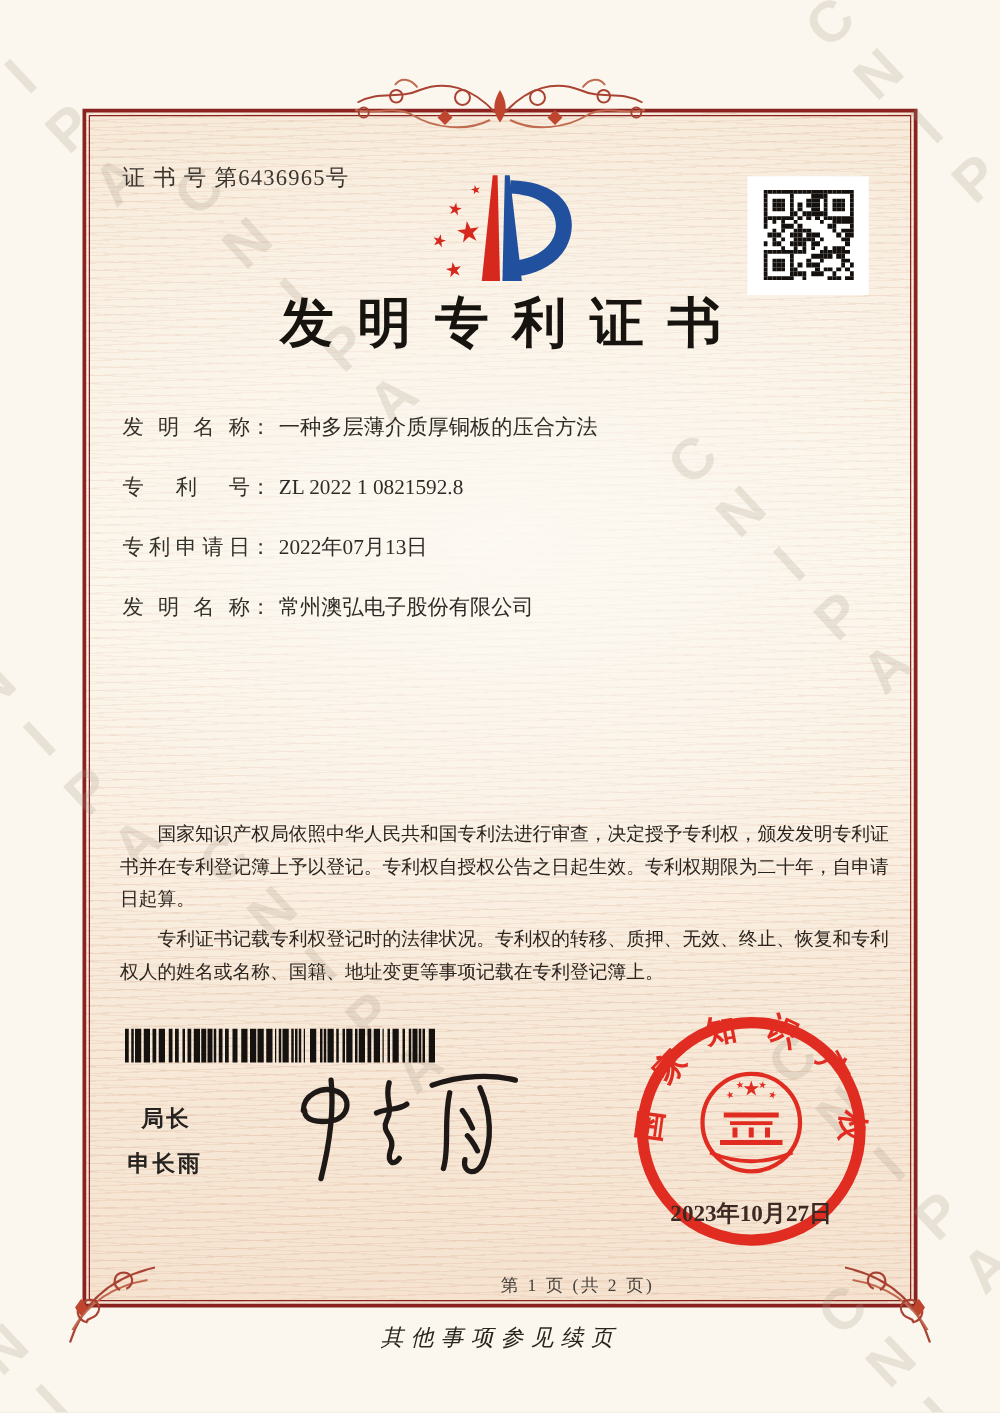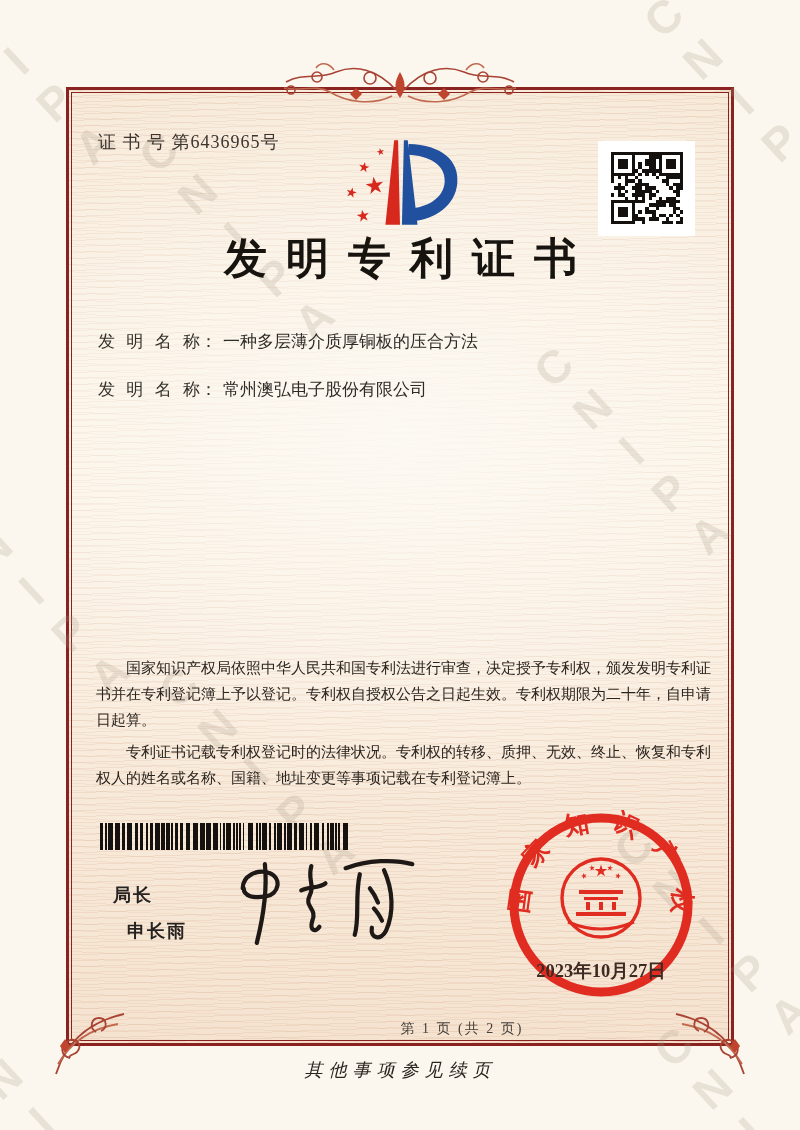--- a/index.html
+++ b/index.html
@@ -53,21 +53,21 @@
 
   .paras{position:absolute;left:96px;top:655px;width:620px;font-size:15px;line-height:26px;
          color:#2b241e;}
   .paras p{text-indent:2em;margin-bottom:6px}
 
   .barcode{position:absolute;left:100px;top:823px;width:252px;height:27px;display:flex;align-items:stretch}
   .barcode i{display:block;background:#15110e}
 
   .director-title{position:absolute;left:113px;top:883px;font-size:18px;font-weight:600;
     font-family:"Liberation Sans","DejaVu Sans",sans-serif;color:#262220;letter-spacing:2px}
-  .director-name{position:absolute;left:127px;top:919px;font-size:18px;font-weight:600;
+  .director-name{position:absolute;left:102px;top:919px;font-size:18px;font-weight:600;
     font-family:"Liberation Sans","DejaVu Sans",sans-serif;color:#262220;letter-spacing:2px}
   .signature{position:absolute;left:226px;top:850px;width:208px;height:106px}
 
   .seal{position:absolute;left:506px;top:810px;width:190px;height:190px;opacity:.95}
 
   .page-num{position:absolute;left:67px;top:1020px;width:790px;text-align:center;
             font-size:14px;color:#45403a;letter-spacing:2px}
   .cont-note{position:absolute;left:67px;top:1058px;width:667px;text-align:center;
              font-size:18px;color:#2b241e;font-style:italic;letter-spacing:6px}
 </style>
@@ -590,20 +590,26 @@
         <i class="on"></i>
       </div>
 
     <div class="title">发明专利证书</div>
 
     <div class="fields">
       <div class="frow">
         <span class="flabel">发明名称</span><span class="fcolon">：</span><span class="fvalue">一种多层薄介质厚铜板的压合方法</span>
       </div>
       <div class="frow">
+        <span class="flabel">专利号</span><span class="fcolon">：</span><span class="fvalue">ZL 2022 1 0821592.8</span>
+      </div>
+      <div class="frow">
+        <span class="flabel">专利申请日</span><span class="fcolon">：</span><span class="fvalue">2022年07月13日</span>
+      </div>
+      <div class="frow">
         <span class="flabel">发明名称</span><span class="fcolon">：</span><span class="fvalue">常州澳弘电子股份有限公司</span>
       </div>
     </div>
 
     <div class="paras">
       <p>国家知识产权局依照中华人民共和国专利法进行审查，决定授予专利权，颁发发明专利证书并在专利登记簿上予以登记。专利权自授权公告之日起生效。专利权期限为二十年，自申请日起算。</p>
       <p>专利证书记载专利权登记时的法律状况。专利权的转移、质押、无效、终止、恢复和专利权人的姓名或名称、国籍、地址变更等事项记载在专利登记簿上。</p>
     </div>
 
     <div class="barcode">

